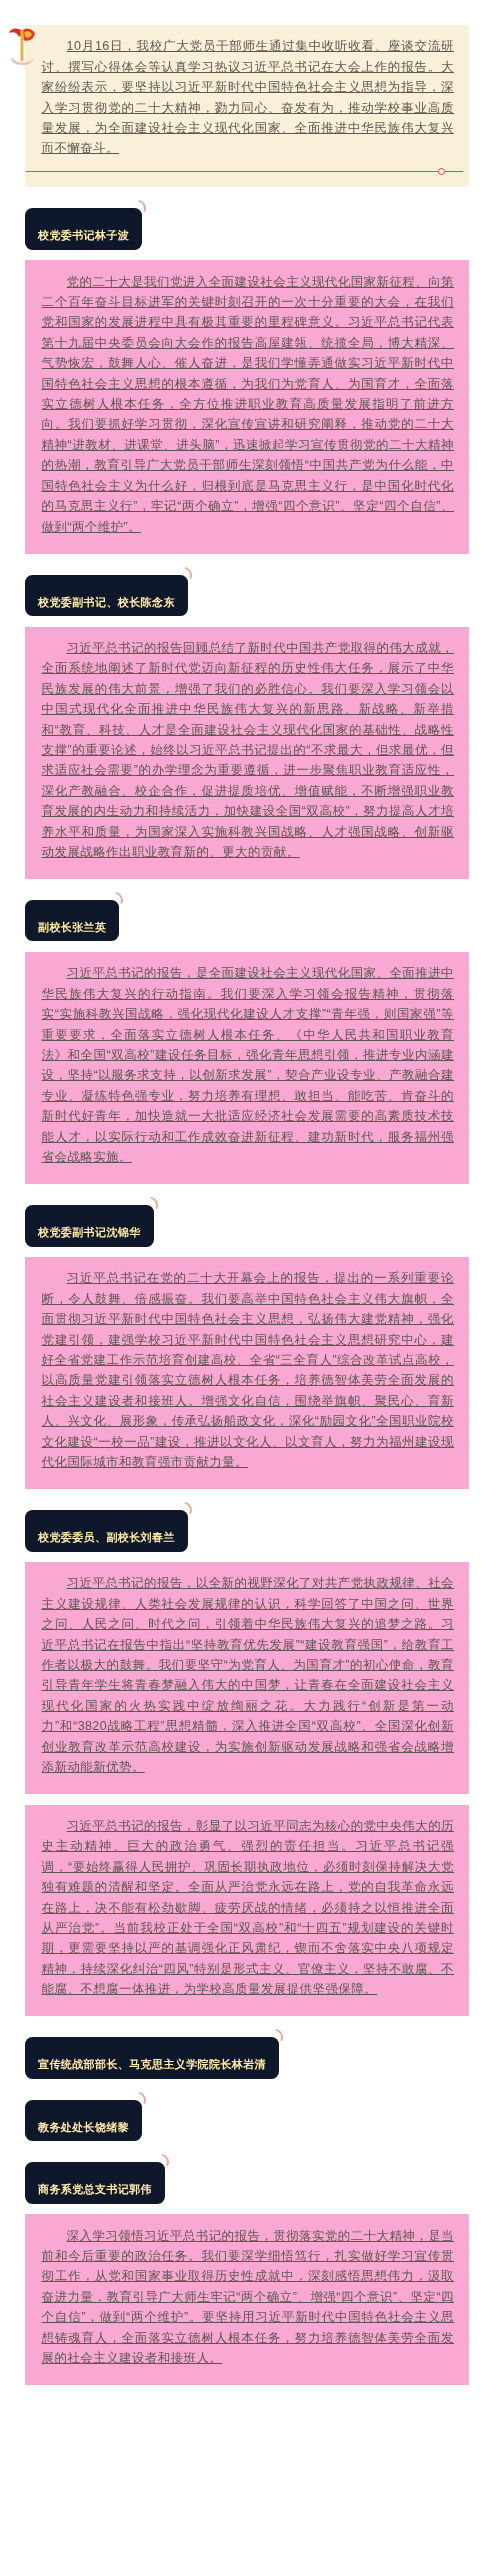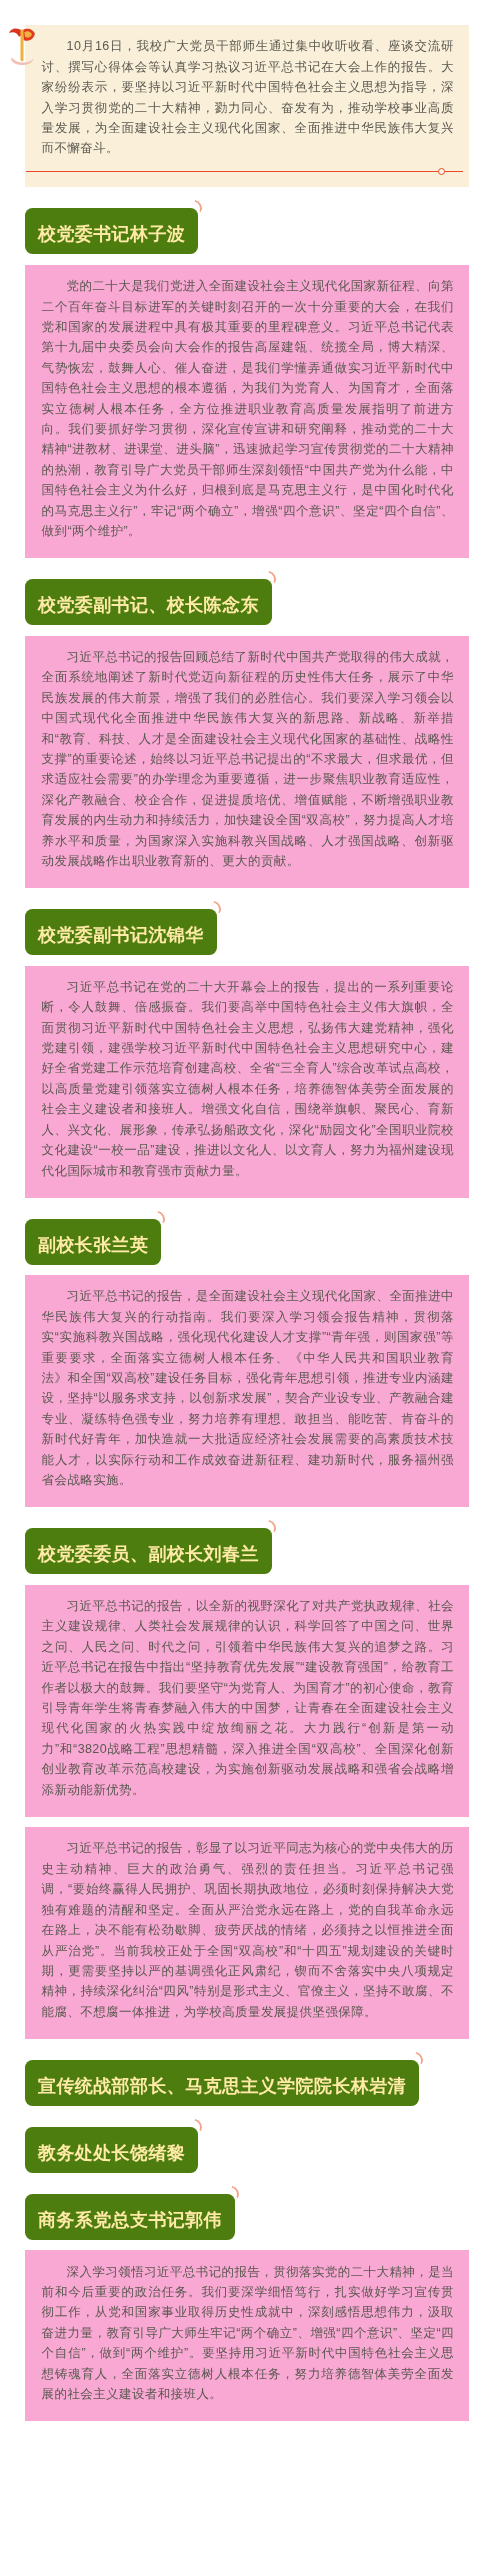--- a/index.html
+++ b/index.html
@@ -28,20 +28,21 @@
     padding: 11.3px 15px 7.5px 16.6px;
   }
   .body-text {
     margin: 0;
     text-indent: 2em;
     font-size: 12.5px;
     line-height: 20.4px;
     color: #5b5850;
     text-align: justify;
     letter-spacing: 0.4px;
+    text-decoration: underline;
   }
   .divider {
     position: relative;
     height: 1.5px;
     background: #ea4a2a;
     margin: 12px -9px 7.5px -16px;
   }
   .divider .dot {
     position: absolute;
     right: 18px;
@@ -49,25 +50,25 @@
     width: 5.3px;
     height: 5.3px;
     border: 1.5px solid #ea4a2a;
     border-radius: 50%;
     background: #fdf6e3;
   }
   .ribbon {
     position: relative;
     display: inline-block;
     margin: 21px 13px 0 25px;
-    background: #4d7c0f;
+    background: #0f172a;
     border-radius: 7.5px;
-    padding: 13px 13px 6px;
+    padding: 19px 13px 6px;
     color: #ffeaa6;
-    font-size: 18px;
+    font-size: 11px;
     font-weight: bold;
     line-height: 1.5;
     letter-spacing: 0.4px;
   }
   .ribbon::after {
     content: "";
     position: absolute;
     top: -6.8px;
     right: -5.3px;
     width: 8.3px;
@@ -120,33 +121,33 @@
       <div class="ribbon">
         <span class="ribbon-label">校党委副书记、校长陈念东</span>
       </div>
       <div class="text-block">
         <p class="body-text section-text">习近平总书记的报告回顾总结了新时代中国共产党取得的伟大成就，全面系统地阐述了新时代党迈向新征程的历史性伟大任务，展示了中华民族发展的伟大前景，增强了我们的必胜信心。我们要深入学习领会以中国式现代化全面推进中华民族伟大复兴的新思路、新战略、新举措和“教育、科技、人才是全面建设社会主义现代化国家的基础性、战略性支撑”的重要论述，始终以习近平总书记提出的“不求最大，但求最优，但求适应社会需要”的办学理念为重要遵循，进一步聚焦职业教育适应性，深化产教融合、校企合作，促进提质培优、增值赋能，不断增强职业教育发展的内生动力和持续活力，加快建设全国“双高校”，努力提高人才培养水平和质量，为国家深入实施科教兴国战略、人才强国战略、创新驱动发展战略作出职业教育新的、更大的贡献。</p>
       </div>
     </section>
 
     <section>
       <div class="ribbon">
-        <span class="ribbon-label">校党委副书记沈锦华</span>
+        <span class="ribbon-label">副校长张兰英</span>
       </div>
       <div class="text-block">
-        <p class="body-text section-text">习近平总书记在党的二十大开幕会上的报告，提出的一系列重要论断，令人鼓舞、倍感振奋。我们要高举中国特色社会主义伟大旗帜，全面贯彻习近平新时代中国特色社会主义思想，弘扬伟大建党精神，强化党建引领，建强学校习近平新时代中国特色社会主义思想研究中心，建好全省党建工作示范培育创建高校、全省“三全育人”综合改革试点高校，以高质量党建引领落实立德树人根本任务，培养德智体美劳全面发展的社会主义建设者和接班人。增强文化自信，围绕举旗帜、聚民心、育新人、兴文化、展形象，传承弘扬船政文化，深化“励园文化”全国职业院校文化建设“一校一品”建设，推进以文化人、以文育人，努力为福州建设现代化国际城市和教育强市贡献力量。</p>
+        <p class="body-text section-text">习近平总书记的报告，是全面建设社会主义现代化国家、全面推进中华民族伟大复兴的行动指南。我们要深入学习领会报告精神，贯彻落实“实施科教兴国战略，强化现代化建设人才支撑”“青年强，则国家强”等重要要求，全面落实立德树人根本任务、《中华人民共和国职业教育法》和全国“双高校”建设任务目标，强化青年思想引领，推进专业内涵建设，坚持“以服务求支持，以创新求发展”，契合产业设专业、产教融合建专业、凝练特色强专业，努力培养有理想、敢担当、能吃苦、肯奋斗的新时代好青年，加快造就一大批适应经济社会发展需要的高素质技术技能人才，以实际行动和工作成效奋进新征程、建功新时代，服务福州强省会战略实施。</p>
       </div>
     </section>
 
     <section>
       <div class="ribbon">
-        <span class="ribbon-label">副校长张兰英</span>
+        <span class="ribbon-label">校党委副书记沈锦华</span>
       </div>
       <div class="text-block">
-        <p class="body-text section-text">习近平总书记的报告，是全面建设社会主义现代化国家、全面推进中华民族伟大复兴的行动指南。我们要深入学习领会报告精神，贯彻落实“实施科教兴国战略，强化现代化建设人才支撑”“青年强，则国家强”等重要要求，全面落实立德树人根本任务、《中华人民共和国职业教育法》和全国“双高校”建设任务目标，强化青年思想引领，推进专业内涵建设，坚持“以服务求支持，以创新求发展”，契合产业设专业、产教融合建专业、凝练特色强专业，努力培养有理想、敢担当、能吃苦、肯奋斗的新时代好青年，加快造就一大批适应经济社会发展需要的高素质技术技能人才，以实际行动和工作成效奋进新征程、建功新时代，服务福州强省会战略实施。</p>
+        <p class="body-text section-text">习近平总书记在党的二十大开幕会上的报告，提出的一系列重要论断，令人鼓舞、倍感振奋。我们要高举中国特色社会主义伟大旗帜，全面贯彻习近平新时代中国特色社会主义思想，弘扬伟大建党精神，强化党建引领，建强学校习近平新时代中国特色社会主义思想研究中心，建好全省党建工作示范培育创建高校、全省“三全育人”综合改革试点高校，以高质量党建引领落实立德树人根本任务，培养德智体美劳全面发展的社会主义建设者和接班人。增强文化自信，围绕举旗帜、聚民心、育新人、兴文化、展形象，传承弘扬船政文化，深化“励园文化”全国职业院校文化建设“一校一品”建设，推进以文化人、以文育人，努力为福州建设现代化国际城市和教育强市贡献力量。</p>
       </div>
     </section>
 
     <section>
       <div class="ribbon">
         <span class="ribbon-label">校党委委员、副校长刘春兰</span>
       </div>
       <div class="text-block">
         <p class="body-text section-text">习近平总书记的报告，以全新的视野深化了对共产党执政规律、社会主义建设规律、人类社会发展规律的认识，科学回答了中国之问、世界之问、人民之问、时代之问，引领着中华民族伟大复兴的追梦之路。习近平总书记在报告中指出“坚持教育优先发展”“建设教育强国”，给教育工作者以极大的鼓舞。我们要坚守“为党育人、为国育才”的初心使命，教育引导青年学生将青春梦融入伟大的中国梦，让青春在全面建设社会主义现代化国家的火热实践中绽放绚丽之花。大力践行“创新是第一动力”和“3820战略工程”思想精髓，深入推进全国“双高校”、全国深化创新创业教育改革示范高校建设，为实施创新驱动发展战略和强省会战略增添新动能新优势。</p>
       </div>

